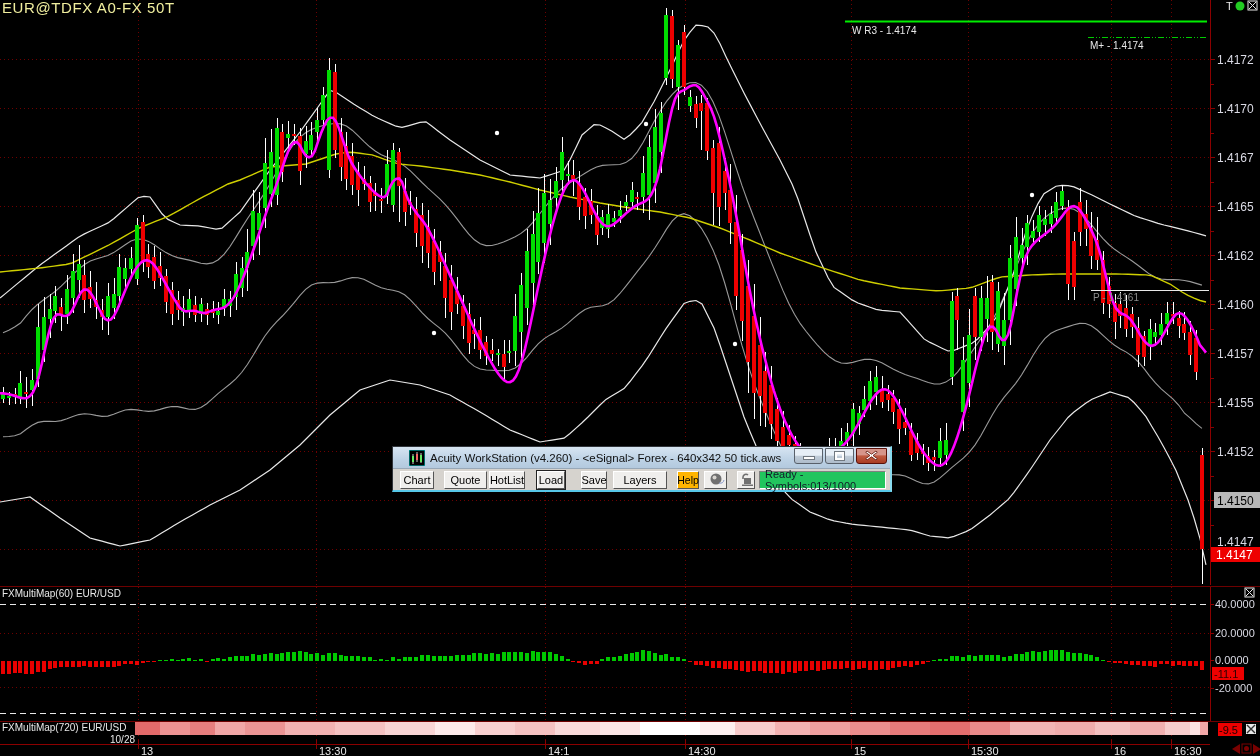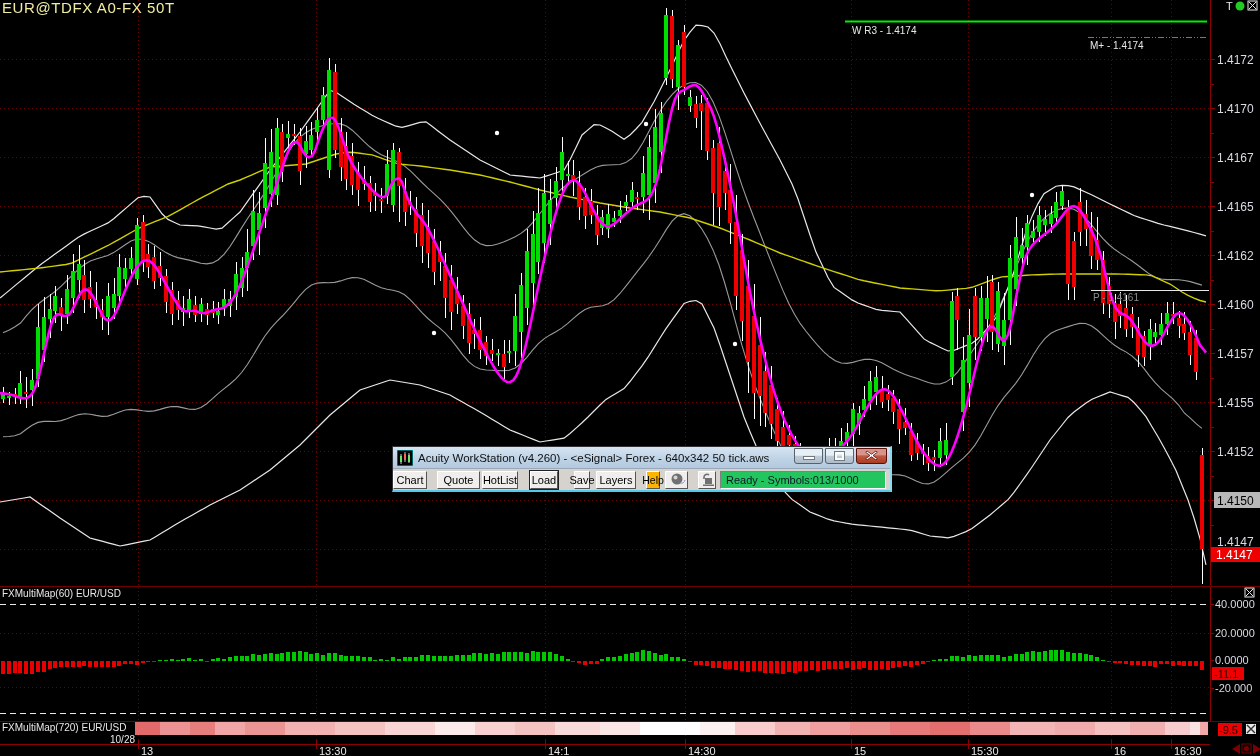--- a/index.html
+++ b/index.html
@@ -1,25 +1,25 @@
 <!DOCTYPE html>
 <html><head><meta charset="utf-8"><style>
 *{margin:0;padding:0;box-sizing:border-box}
 body{width:1260px;height:756px;background:#000;overflow:hidden;position:relative;font-family:"Liberation Sans",sans-serif}
 #chart{position:absolute;left:0;top:0}
 #win{position:absolute;left:392px;top:446px;width:500px;height:46px;border:1px solid #30343a;border-right:2px solid #8adbef;border-bottom:2px solid #56c8e8;background:#d6d3ce}
-#titlebar{height:22px;background:linear-gradient(#d7e5f2,#bdd2e5 60%,#b3c9de);display:flex;align-items:center;padding-left:4px;border-bottom:1px solid #98a8b8}
+#titlebar{height:22px;background:linear-gradient(#d7e5f2,#bdd2e5 60%,#b3c9de);display:flex;align-items:center;padding-left:16px;border-bottom:1px solid #98a8b8}
 #wicon{width:16px;height:16px;margin-right:5px}
 #wtitle{font-size:11.5px;color:#101010;white-space:nowrap}
 #wbtns{margin-left:auto;display:flex;margin-right:3px;margin-top:-4px}
 .wb{width:29px;height:16px;border:1px solid #58606a;border-radius:0 0 3px 3px;background:linear-gradient(#e6eef6 45%,#c0ccd8 50%,#aebccb);display:flex;align-items:center;justify-content:center;margin-left:2px}
 .wb.close{width:31px;background:linear-gradient(#d6948a 40%,#c05a42 50%,#a93c22);border-color:#5a1008}
 .mindash{width:12px;height:4px;background:#fdfdfd;border:1px solid #707880;margin-top:5px}
 .maxsq{width:9px;height:8px;border:2px solid #fdfdfd;outline:1px solid #707880;background:transparent}
-#toolbar{height:21px;background:#d6d3ce;display:flex;align-items:center;padding-left:0}
+#toolbar{height:21px;background:#d6d3ce;display:flex;align-items:center;padding-left:7px}
 .tbtn{height:18px;background:#efeeec;border:1px solid #888;border-top-color:#fff;border-left-color:#fff;border-right-color:#555;border-bottom-color:#555;font-size:11px;color:#000;display:inline-flex;align-items:center;justify-content:center}
 .tbtn.loadb{outline:1px solid #222}
 .tbtn.help{background:#ffb400}
 #status{height:18px;flex:1;margin-right:4px;background:#22c55e;border:1px solid #808080;border-bottom-color:#fff;border-right-color:#fff;font-size:11px;color:#101828;padding-left:5px;display:inline-flex;align-items:center}
 </style></head>
 <body>
 <div id="chart"><svg width="1260" height="756" font-family="Liberation Sans, sans-serif">
       <rect x="0" y="0" width="1260" height="756" fill="#000000"></rect>
       <g stroke="#6e0000" stroke-width="1" stroke-dasharray="1,3" shape-rendering="crispEdges">
         <line x1="0" y1="59.5" x2="1210" y2="59.5"></line>
@@ -840,23 +840,23 @@
             <path d="M2 1 L6.5 4.2 L11 1 L12.3 2.3 L8 5.5 L12.3 8.7 L11 10 L6.5 6.8 L2 10 L0.7 8.7 L5 5.5 L0.7 2.3 Z" fill="#ffffff" stroke="#5a1008" stroke-width="0.8"></path>
           </svg>
         </div>
   </div>
  </div>
  <div id="toolbar">
    <span class="tbtn" style="width:34px;margin-right:10px">Chart</span>
    <span class="tbtn" style="width:43px;margin-right:2px">Quote</span>
    <span class="tbtn" style="width:36px;margin-right:12px">HotList</span>
    <span class="tbtn loadb" style="width:28px;margin-right:16px">Load</span>
-   <span class="tbtn" style="width:16px;margin-right:6px">Save</span>
-   <span class="tbtn" style="width:40px;margin-right:10px">Layers</span>
-   <span class="tbtn help" style="width:14px;margin-right:5px;font-size:10.5px">Help</span>
+   <span class="tbtn" style="width:26px;margin-right:6px">Save</span>
+   <span class="tbtn" style="width:54px;margin-right:10px">Layers</span>
+   <span class="tbtn help" style="width:22px;margin-right:5px;font-size:10.5px">Help</span>
    <span class="tbtn" style="width:23px;margin-right:10px;padding:0">
         <svg width="18" height="15">
           <circle cx="9" cy="7" r="5.5" fill="#707070"></circle>
           <circle cx="7.5" cy="5.5" r="2" fill="#d8d5d0"></circle>
           <path d="M12 11 q4 1 5 -3" stroke="#8899cc" fill="none"></path>
         </svg>
       </span>
    <span class="tbtn" style="width:18px;margin-right:4px;padding:0">
         <svg width="15" height="15">
           <path d="M4 7 v-2 a3 3 0 0 1 5 -2" stroke="#707070" stroke-width="1.6" fill="none"></path>

